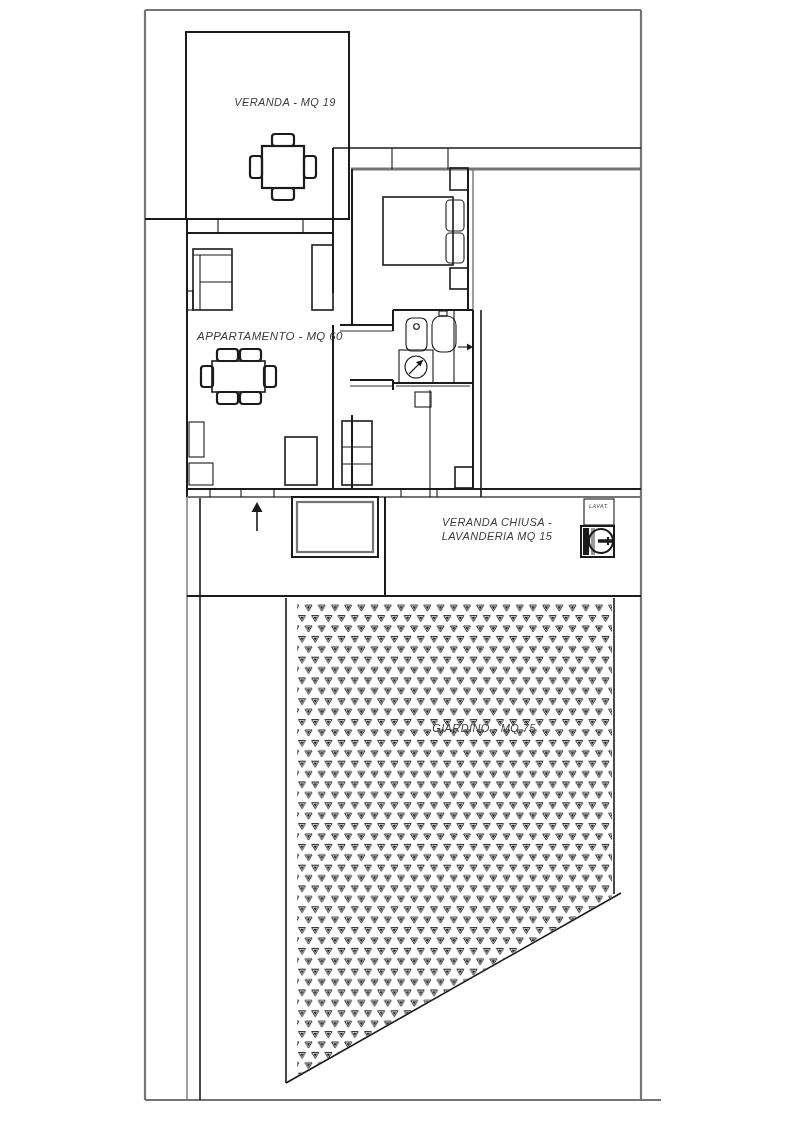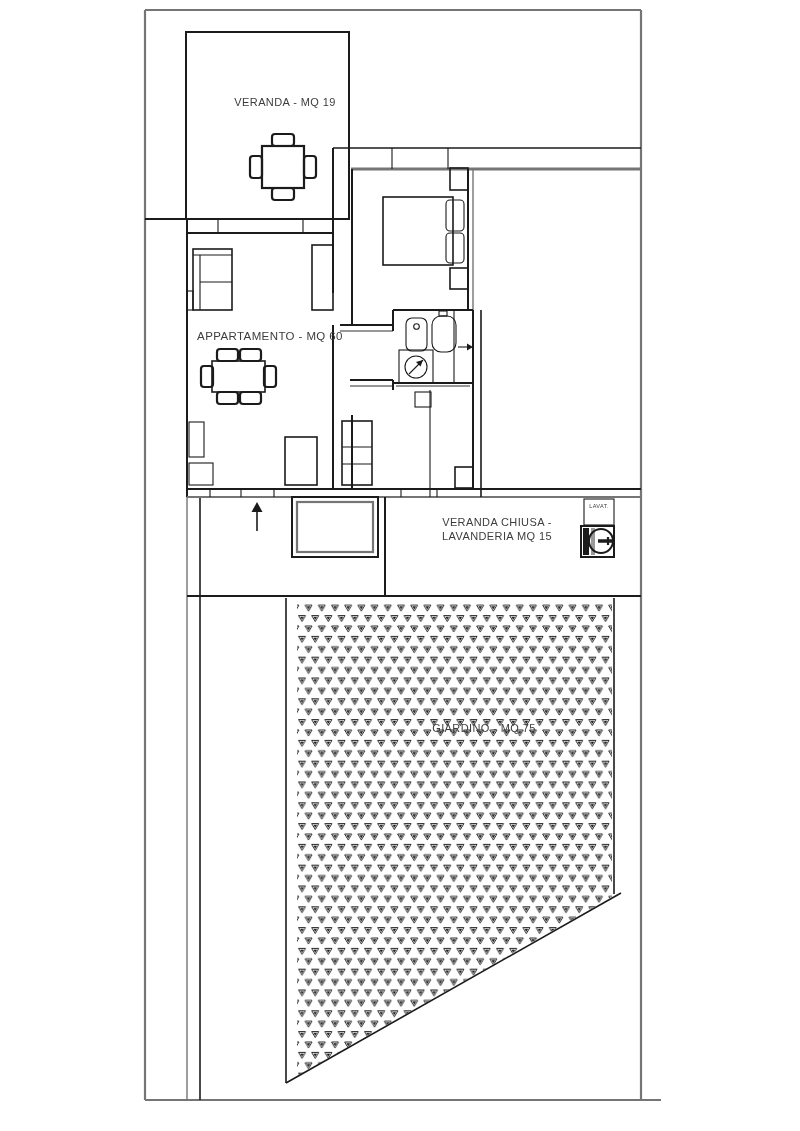--- a/index.html
+++ b/index.html
@@ -2,21 +2,21 @@
 <html style="--wall: #1b1b1b; --outer: #757575; --text: #3d3d3d; --bg: #ffffff;"><head>
 <meta charset="utf-8">
 <style>
   :root{
     --wall:#1b1b1b;
     --outer:#757575;
     --text:#3d3d3d;
     --bg:#ffffff;
   }
   html,body{margin:0;padding:0;background:var(--bg);}
-  .page{width:800px;height:1131px;background:var(--bg);position:relative;overflow:hidden;}
+  .page{width:800px;height:1131px;background:var(--bg);position:relative;overflow:hidden;font-style:italic;}
   svg{display:block;}
   
   .k1{stroke:var(--wall);stroke-width:1.1;fill:none;}
   .k16{stroke:var(--wall);stroke-width:1.6;fill:none;}
   .k2{stroke:var(--wall);stroke-width:2;fill:none;}
   .k22{stroke:var(--wall);stroke-width:2.2;fill:none;}
   .g1{stroke:var(--outer);stroke-width:1.4;fill:none;}
   .g2{stroke:var(--outer);stroke-width:2.2;fill:none;}
   .g3{stroke:var(--outer);stroke-width:3;fill:none;}
   .fillk{fill:var(--wall);stroke:none;}

